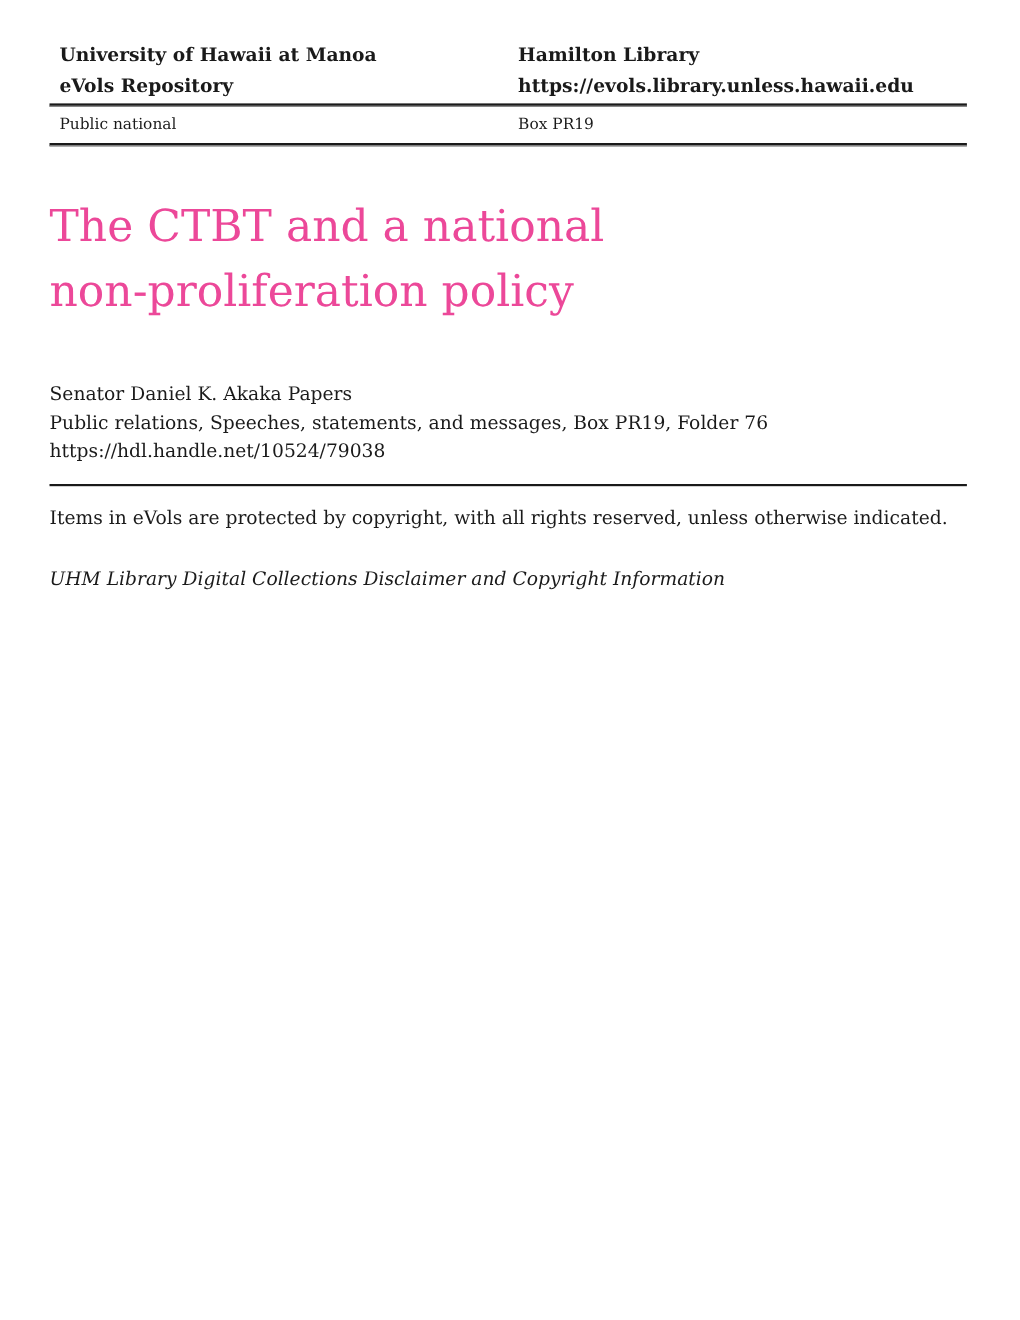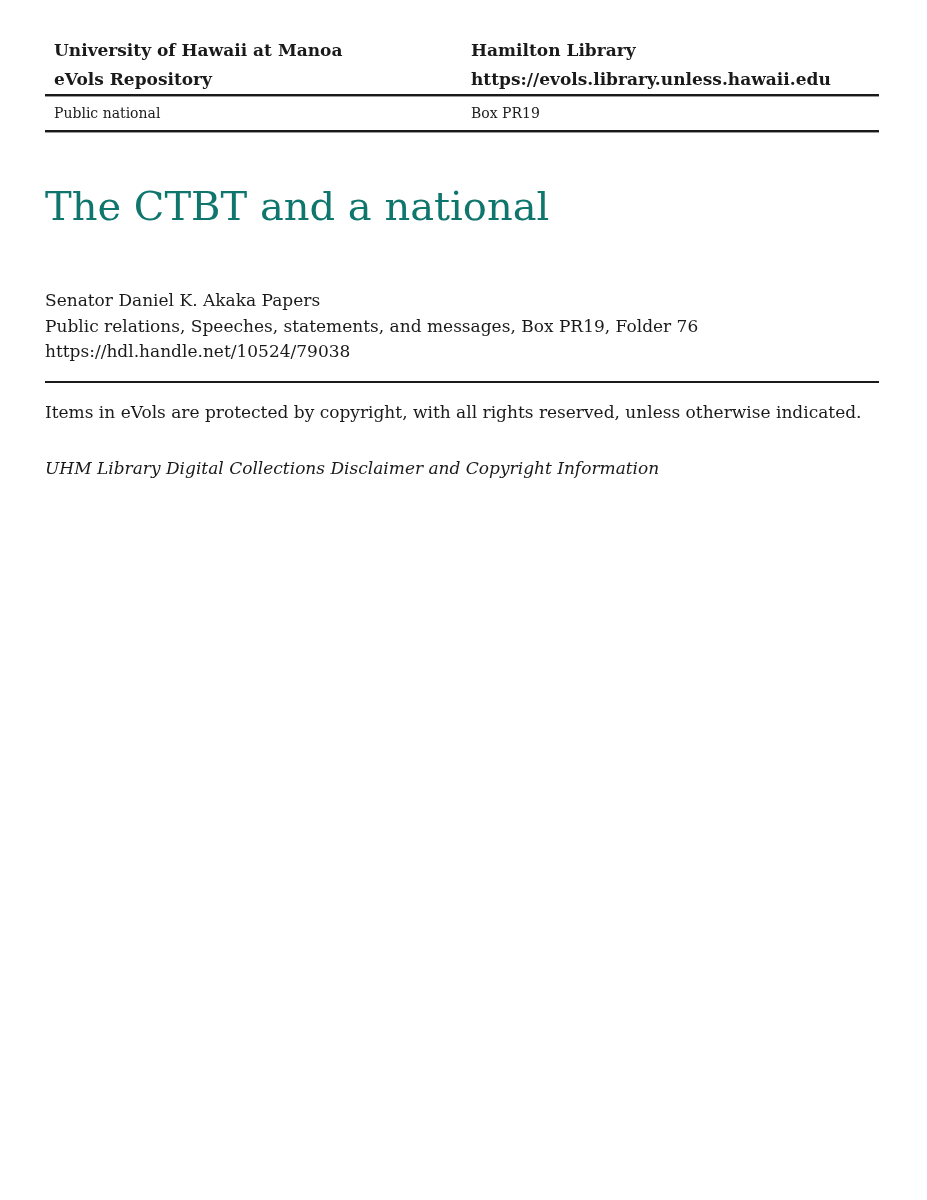--- a/index.html
+++ b/index.html
@@ -48,21 +48,21 @@
   .rule-thin {
     height: 2px;
     background: #1a1a1a;
   }
   
   .doc-title {
     margin-top: 44px;
     font-size: 40px;
     font-weight: normal;
     line-height: 59px;
-    color: #0f766e;
+    color: #ec4899;
   }
   
   .citation-block {
     margin-top: 52px;
     font-size: 17px;
     line-height: 25.5px;
   }
   .citation-block .rule-thin {
     margin-top: 16px;
   }
@@ -101,20 +101,21 @@
     <div class="rule"></div>
     <div class="hdr-row hdr-sub">
       <div class="hdr-cell">Public national</div>
       <div class="hdr-cell">Box PR19</div>
     </div>
     <div class="rule"></div>
   </div>
 
   <div class="doc-title">
     <div>The CTBT and a national</div>
+    <div>non-proliferation policy</div>
   </div>
 
   <div class="citation-block">
     <div>Senator Daniel K. Akaka Papers</div>
     <div>Public relations, Speeches, statements, and messages, Box PR19, Folder 76</div>
     <div class="link-plain">https://hdl.handle.net/10524/79038</div>
     <div class="rule-thin"></div>
   </div>
 
   <div class="copyright">Items in eVols are protected by copyright, with all rights reserved, unless otherwise indicated.</div>

